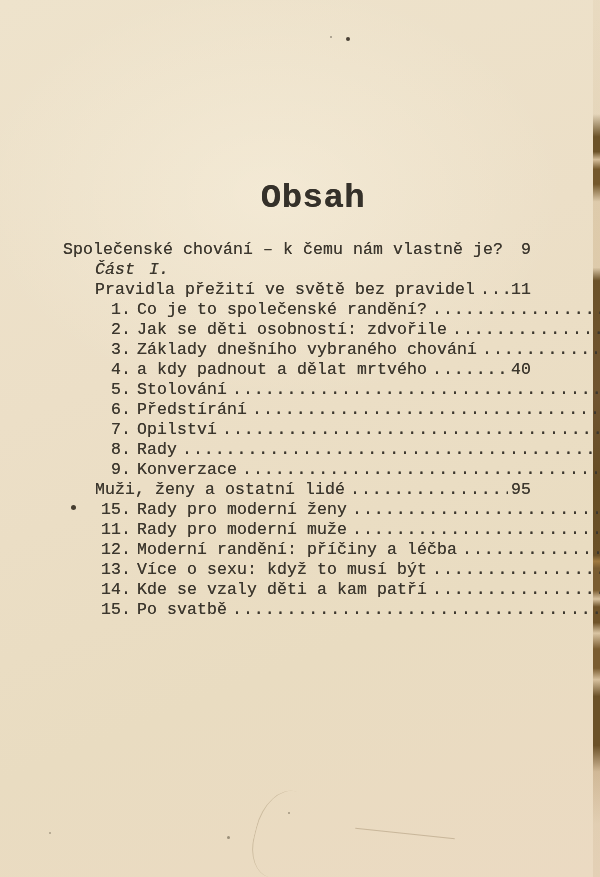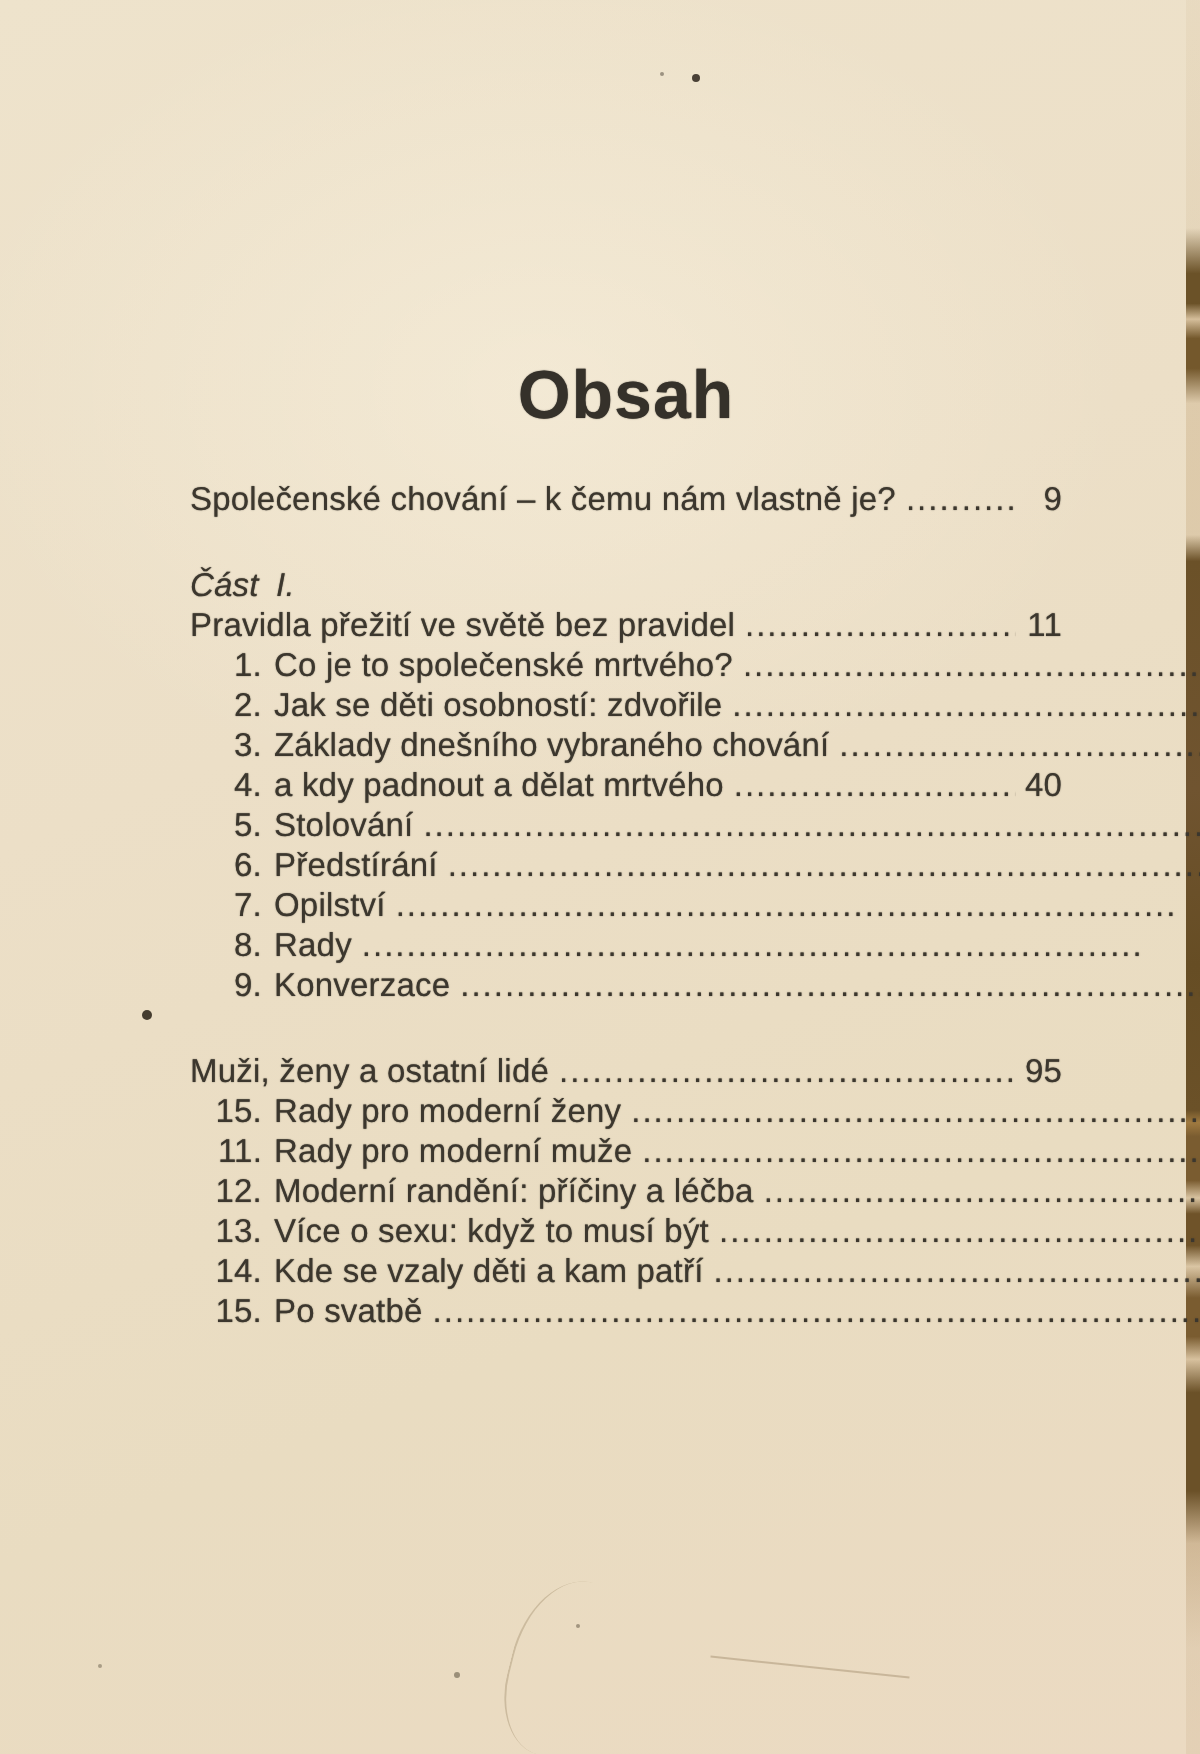--- a/index.html
+++ b/index.html
@@ -3,38 +3,38 @@
 <meta charset="utf-8">
 <style>
   html,body{margin:0;padding:0;}
   .scan{
     position:relative;
     width:600px;height:877px;
     overflow:hidden;
     background:
       radial-gradient(ellipse 420px 300px at 45% 22%, rgba(255,250,235,0.35), rgba(255,250,235,0) 70%),
       linear-gradient(158deg,#eee3cc 0%, #ecdfc7 38%, #e9dcc1 70%, #ebdac2 100%);
-    font-family:Liberation Sans, sans-serif;
+    font-family:Liberation Mono, monospace;
     color:#3c372e;
   }
   .content{
     position:absolute;left:95px;top:0;width:436px;
     font-size:16.5px;letter-spacing:0.1px;
     text-shadow:0 0 0.6px rgba(60,55,45,0.85);
   }
   .title{
     margin:181px 0 0 0;
     font-size:34px;line-height:34px;font-weight:bold;
     text-align:center;color:#35312a;letter-spacing:0.5px;
     text-shadow:0 0 0.6px rgba(50,46,38,0.9);
   }
-  .section{margin-top:23px;}
+  .section{}
   .section.first{margin-top:25px;}
   .heading{font-style:italic;line-height:20px;word-spacing:4px;}
-  .row{display:flex;line-height:20px;}
+  .row{display:flex;line-height:20px;justify-content:flex-end;}
   .num{width:36px;text-align:right;margin-right:6px;flex-shrink:0;}
   .ebody{flex:1;min-width:0;}
   .l1{display:block;white-space:nowrap;}
   .l2{display:flex;}
   .label{white-space:nowrap;}
   .leader{
     flex:1;min-width:0;overflow:hidden;white-space:nowrap;
     margin:0 3px 0 5px;letter-spacing:1px;
   }
   .pg{flex-shrink:0;min-width:20px;text-align:right;}
@@ -104,21 +104,21 @@
     <div class="section">
       <div class="heading">Část I.</div>
       <div class="row">
         <span class="label">Pravidla přežití ve světě bez pravidel</span>
         <span class="leader">......................................................................</span>
         <span class="pg">11</span>
       </div>
 
       <div class="row">
         <span class="num">1.</span>
-        <span class="ebody row-inline"><span class="label">Co je to společenské mrtvého?</span><span class="leader">......................................................................</span></span>
+        <span class="ebody row-inline"><span class="label">Co je to společenské randění?</span><span class="leader">......................................................................</span></span>
       </div>
 
       <div class="row">
         <span class="num">2.</span>
         <span class="ebody row-inline"><span class="label">Jak se děti osobností: zdvořile</span><span class="leader">......................................................................</span></span>
       </div>
 
       <div class="row">
         <span class="num">3.</span>
         <span class="ebody row-inline"><span class="label">Základy dnešního vybraného chování</span><span class="leader">......................................................................</span></span>

